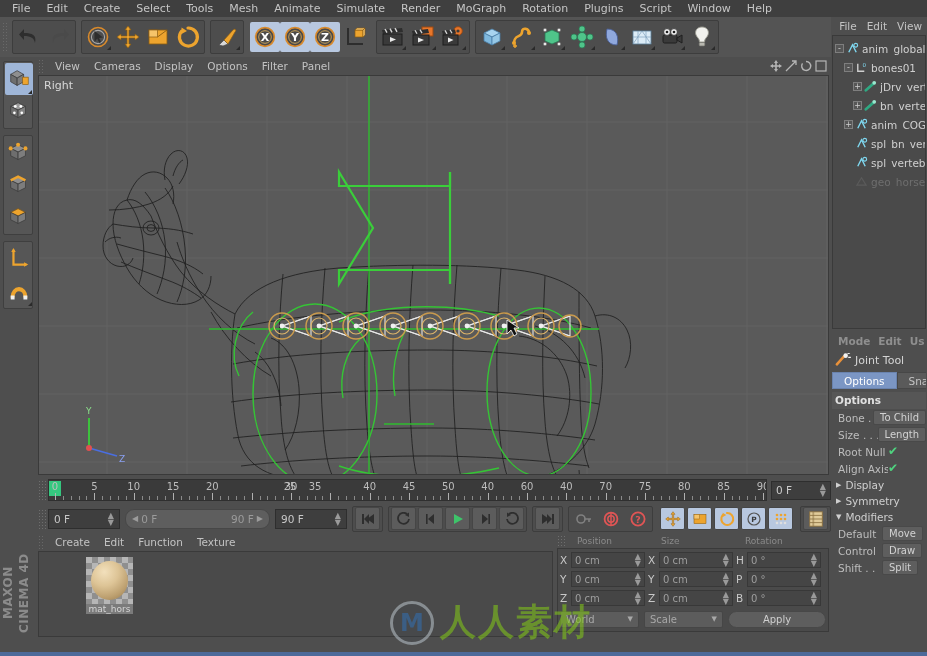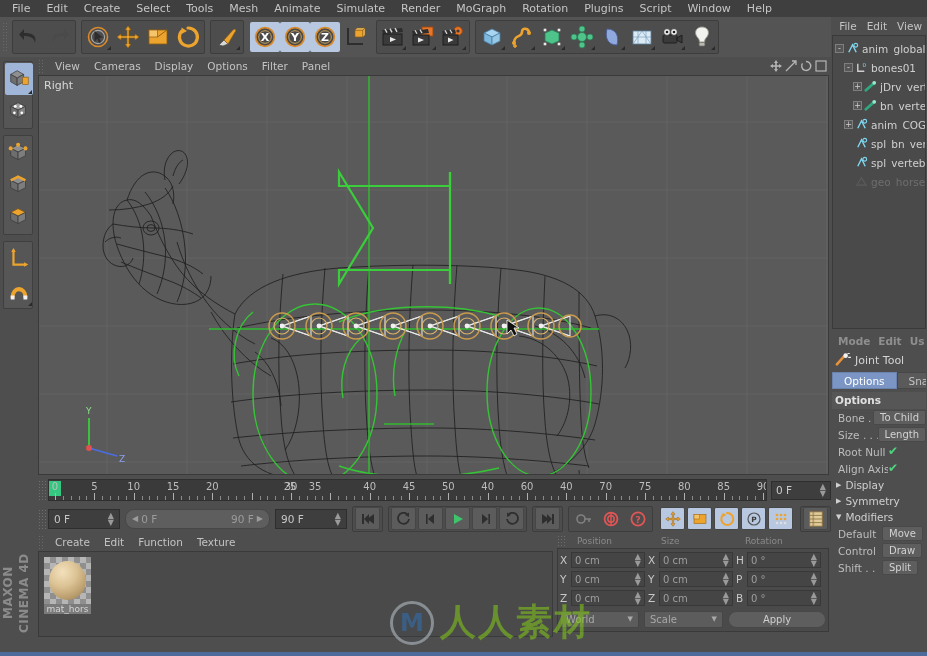--- a/index.html
+++ b/index.html
@@ -93,21 +93,21 @@
   .tp-btn { width: 25px; height: 23px; display: flex; align-items: center; justify-content: center;
             background: #5c5c5c; border: 1px solid #464646; border-radius: 2px; margin: 0 1px; }
   .tp-btn.plain { background: transparent; border: none; }
   .tp-btn.sel { background: #b8c8e0; }
 
   
   .matpanel { position: absolute; left: 36px; top: 533px; width: 519px; height: 123px; background: #4e4e4e; }
   .mat-menubar { height: 18px; display: flex; align-items: center; padding-left: 2px; }
   .mat-menubar .mi { padding: 0 7px; font-size: 10.5px; color: #c3c3c3; line-height: 18px; }
   .mat-body { margin: 0 2px; height: 86px; background: #4a4a4a; border: 1px solid #3a3a3a; padding: 5px; }
-  .mat-chip { width: 47px; height: 58px; position: relative; }
+  .mat-chip { width: 47px; height: 58px; position: relative; margin-left: 42px; }
   .mat-thumb { width: 47px; height: 47px;
     background-image: linear-gradient(45deg,#8f8f8f 25%,transparent 25%,transparent 75%,#8f8f8f 75%),
                       linear-gradient(45deg,#8f8f8f 25%,#b6b6b6 25%,#b6b6b6 75%,#8f8f8f 75%);
     background-size: 12px 12px; background-position: 0 0, 6px 6px; position: relative; }
   .mat-ball { position: absolute; left: 5px; top: 4px; width: 37px; height: 39px; border-radius: 50%;
     background: radial-gradient(circle at 36% 28%, #f2e0bc 0%, #ddc496 38%, #bc9f6f 70%, #8d7449 100%); }
   .mat-name { position: absolute; left: 0; top: 47px; width: 47px; font-size: 9px; color: #d4d4d4;
               background: #7b7b7b; text-align: center; overflow: hidden; white-space: nowrap; }
 
   

